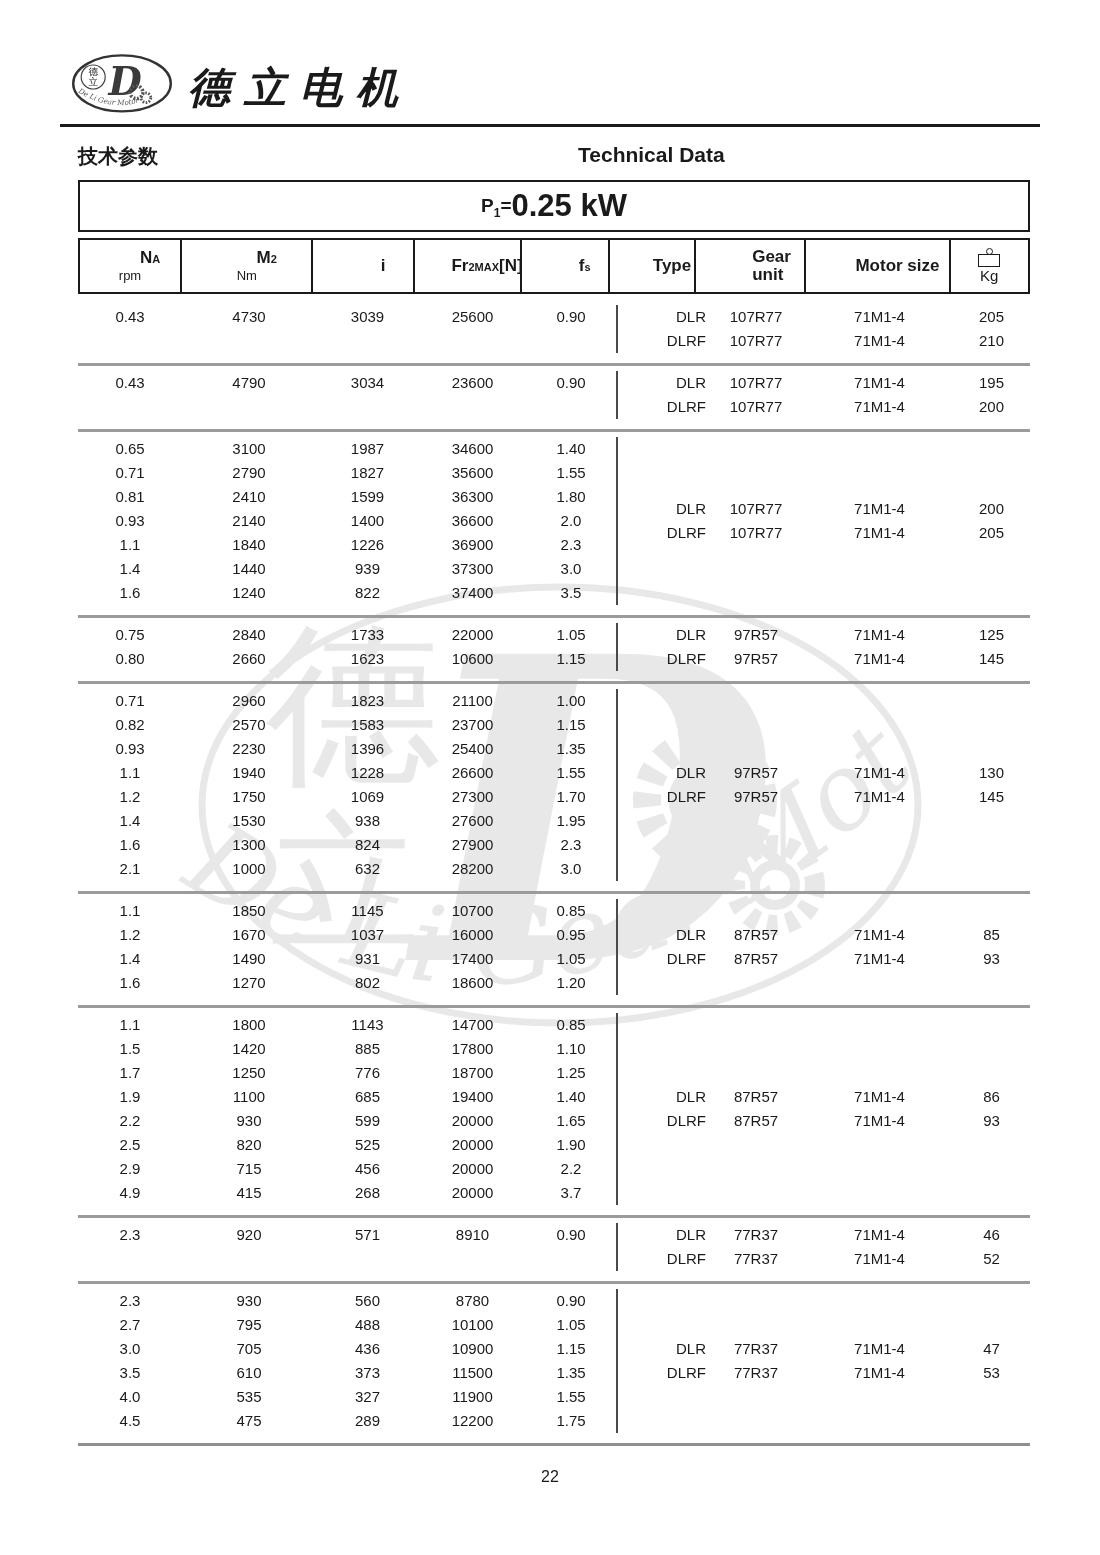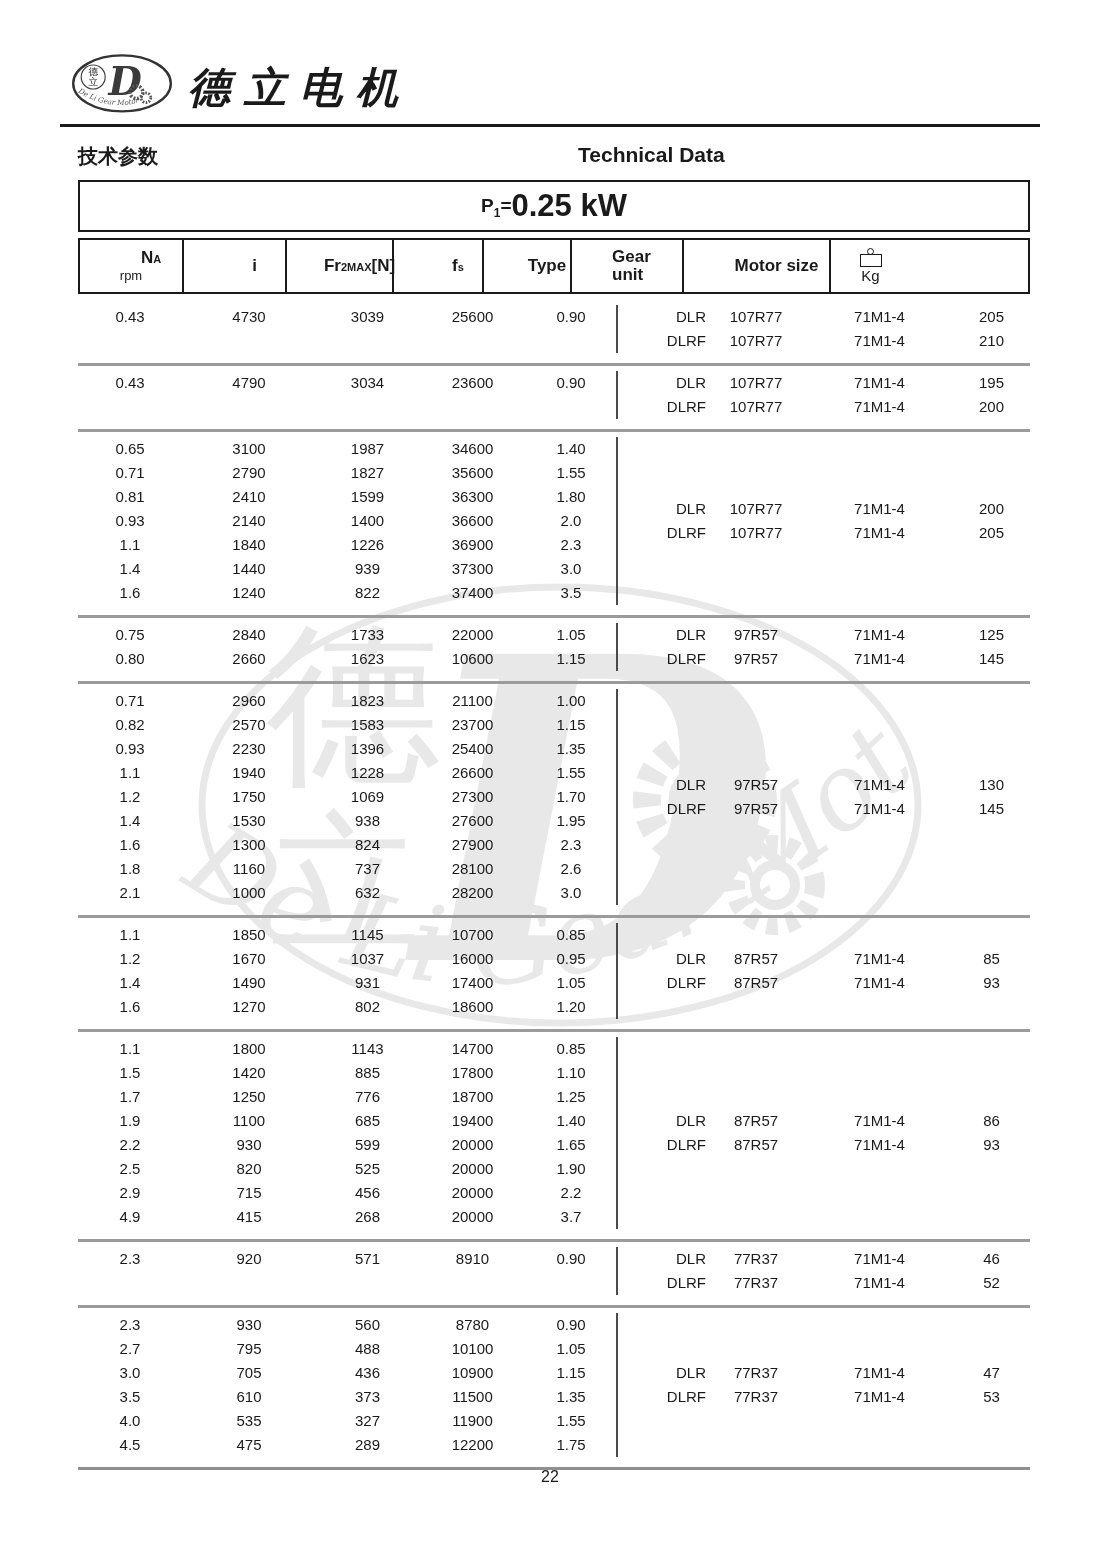--- a/index.html
+++ b/index.html
@@ -106,33 +106,37 @@
       <span class="tps">1</span>
       <span class="tp">=</span>
       <span class="tpv">0.25 kW</span>
   </div>
 
   <div class="thead">
       <div class="hc" style="width: 104px;">
         <div class="hmain">N<span class="hsub">A</span></div>
         <div class="hunit">rpm</div>
       </div>
+      <div class="hc" style="width: 134px;">
+        <div class="hmain">M<span class="hsub">2</span></div>
+        <div class="hunit">Nm</div>
+      </div>
       <div class="hc" style="width: 103px;">
         <div class="hmain">i</div>
       </div>
       <div class="hc" style="width: 107px;">
         <div class="hmain">Fr<span class="hsub">2MAX</span>[N]</div>
       </div>
       <div class="hc" style="width: 90px;">
         <div class="hmain">f<span class="hsub">s</span></div>
       </div>
       <div class="hc" style="width: 88px;">
         <div class="hmain">Type</div>
       </div>
-      <div class="hc" style="width: 112px;">
+      <div class="hc" style="width: 112px; padding-left: 16px;">
         <div class="hmain">Gear unit</div>
       </div>
       <div class="hc" style="width: 147px;">
         <div class="hmain">Motor size</div>
       </div>
       <div class="hc" style="width: 79px;">
         <div class="wicon">
           <div class="wi-knob"></div>
           <div class="wi-box"></div>
         </div>
@@ -338,27 +342,20 @@
             <div class="lc c4">1.95</div>
           </div>
           <div class="lrow">
             <div class="lc c0">1.6</div>
             <div class="lc c1">1300</div>
             <div class="lc c2">824</div>
             <div class="lc c3">27900</div>
             <div class="lc c4">2.3</div>
           </div>
           <div class="lrow">
-            <div class="lc c0">1.8</div>
-            <div class="lc c1">1160</div>
-            <div class="lc c2">737</div>
-            <div class="lc c3">28100</div>
-            <div class="lc c4">2.6</div>
-          </div>
-          <div class="lrow">
             <div class="lc c0">2.1</div>
             <div class="lc c1">1000</div>
             <div class="lc c2">632</div>
             <div class="lc c3">28200</div>
             <div class="lc c4">3.0</div>
           </div>
         </div>
         <div class="br">
           <div class="rrow">
             <div class="rc r0">DLR</div>

